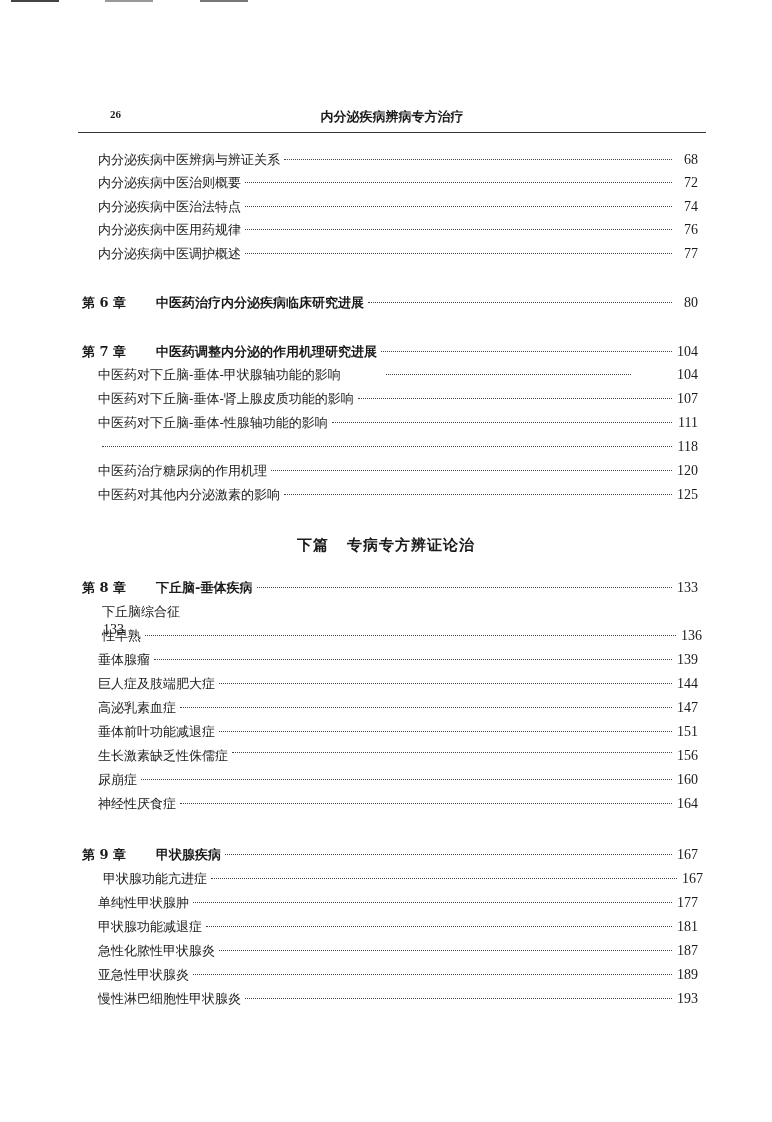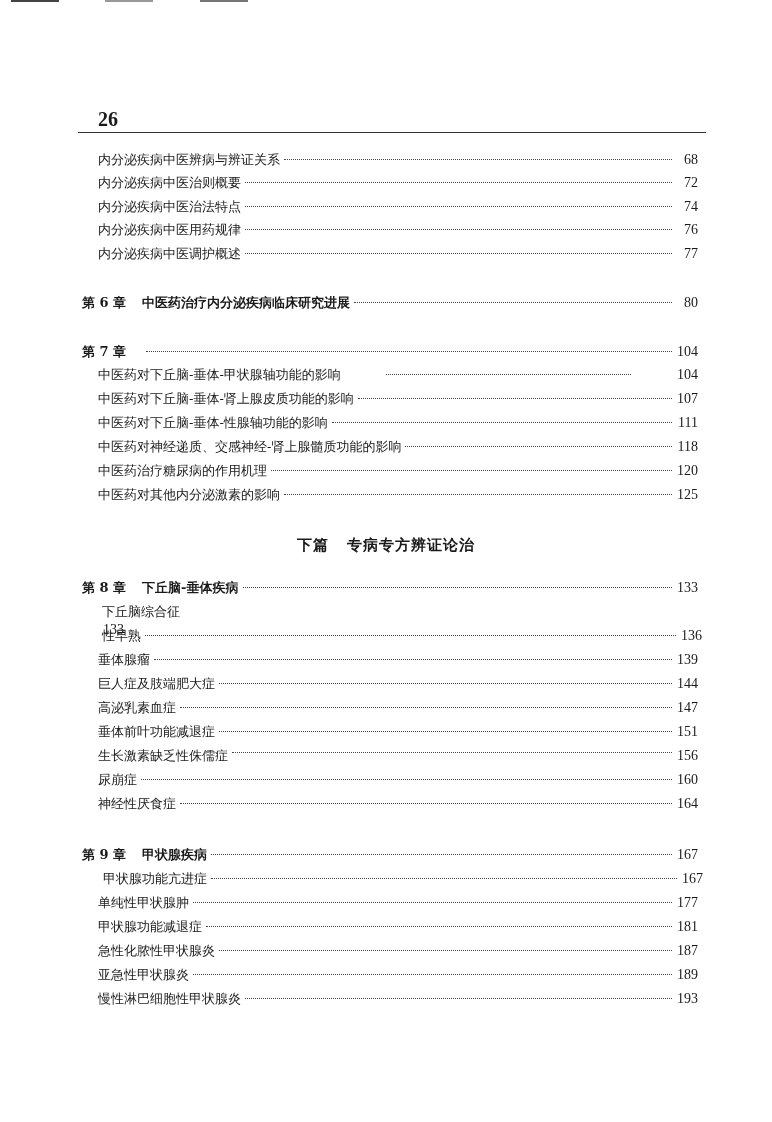--- a/index.html
+++ b/index.html
@@ -6,21 +6,21 @@
     body {
       width: 772px; height: 1122px; position: relative; overflow: hidden;
       font-family: "DejaVu Serif", "Liberation Serif", serif;
       color: #1a1a1a;
     }
     .scan-mark { position: absolute; top: 0; height: 2px; }
     .header {
       position: absolute; left: 78px; width: 628px; top: 108px; height: 22px;
     }
     .page-num {
-      position: absolute; left: 20px; top: 0; font-size: 20px; font-weight: bold;
+      position: absolute; left: 32px; top: 0; font-size: 11px; font-weight: bold;
       font-family: "Liberation Serif", serif;
     }
     .running-title {
       position: absolute; left: 0; right: 0; text-align: center; top: 0;
       font-size: 13px; font-weight: bold;
     }
     .header-rule {
       position: absolute; left: 78px; width: 628px; top: 132px; height: 0;
       border-top: 1px solid #333;
     }
@@ -32,36 +32,37 @@
     .row .title { flex: 0 0 auto; }
     .row .leader {
       flex: 1 1 auto; overflow: hidden; margin: 0 4px;
       border-bottom: 1px dotted #444; height: 1px; transform: translateY(-4px);
     }
     .row .page {
       flex: 0 0 auto; font-family: "Liberation Serif", serif; font-size: 14px;
       min-width: 22px; text-align: right;
     }
     .row.chapter .title { font-weight: bold; }
-    .row.chapter .chap-no { font-weight: bold; margin-right: 16px; }
+    .row.chapter .chap-no { font-weight: bold; margin-right: 30px; }
     .part-title {
       position: absolute; left: 0; width: 772px; text-align: center;
       font-size: 15px; font-weight: bold; letter-spacing: 1px;
     }
     .part-title .gap { display: inline-block; width: 18px; }
   </style>
 </head>
 <body>
 
 <div class="scan-mark" style="left:11px;width:48px;background:#444;"></div>
 <div class="scan-mark" style="left:105px;width:48px;background:#999;"></div>
 <div class="scan-mark" style="left:200px;width:48px;background:#777;"></div>
 
 <div class="header">
   <span class="page-num">26</span>
+  <div class="running-title">内分泌疾病辨病专方治疗</div>
 </div>
 <div class="header-rule"></div>
 
 <div class="toc" id="toc">
     <div class="row" style="left: 98px; width: 600px; top: 152px;">
       <span class="title">内分泌疾病中医辨病与辨证关系</span>
       <span class="leader"></span>
       <span class="page">68</span>
     </div>
     <div class="row" style="left: 98px; width: 600px; top: 175px;">
@@ -85,40 +86,40 @@
       <span class="page">77</span>
     </div>
     <div class="row chapter" style="left: 82px; width: 616px; top: 295px;">
       <span class="chap-no">第 6 章</span>
       <span class="title">中医药治疗内分泌疾病临床研究进展</span>
       <span class="leader"></span>
       <span class="page">80</span>
     </div>
     <div class="row chapter" style="left: 82px; width: 616px; top: 344px;">
       <span class="chap-no">第 7 章</span>
+      <span class="title">中医药调整内分泌的作用机理研究进展</span>
       <span class="leader"></span>
       <span class="page">104</span>
     </div>
     <div class="row" style="left: 98px; width: 600px; top: 367px; gap: 41px;">
       <span class="title">中医药对下丘脑-垂体-甲状腺轴功能的影响</span>
       <span class="leader"></span>
       <span class="page">104</span>
     </div>
     <div class="row" style="left: 98px; width: 600px; top: 391px;">
       <span class="title">中医药对下丘脑-垂体-肾上腺皮质功能的影响</span>
       <span class="leader"></span>
       <span class="page">107</span>
     </div>
     <div class="row" style="left: 98px; width: 600px; top: 415px;">
       <span class="title">中医药对下丘脑-垂体-性腺轴功能的影响</span>
       <span class="leader"></span>
       <span class="page">111</span>
     </div>
     <div class="row" style="left: 98px; width: 600px; top: 439px;">
-      <span class="title">中医药对神经递质、交感神经-肾上腺髓质功能的影响</span>
       <span class="leader"></span>
       <span class="page">118</span>
     </div>
     <div class="row" style="left: 98px; width: 600px; top: 463px;">
       <span class="title">中医药治疗糖尿病的作用机理</span>
       <span class="leader"></span>
       <span class="page">120</span>
     </div>
     <div class="row" style="left: 98px; width: 600px; top: 487px;">
       <span class="title">中医药对其他内分泌激素的影响</span>

